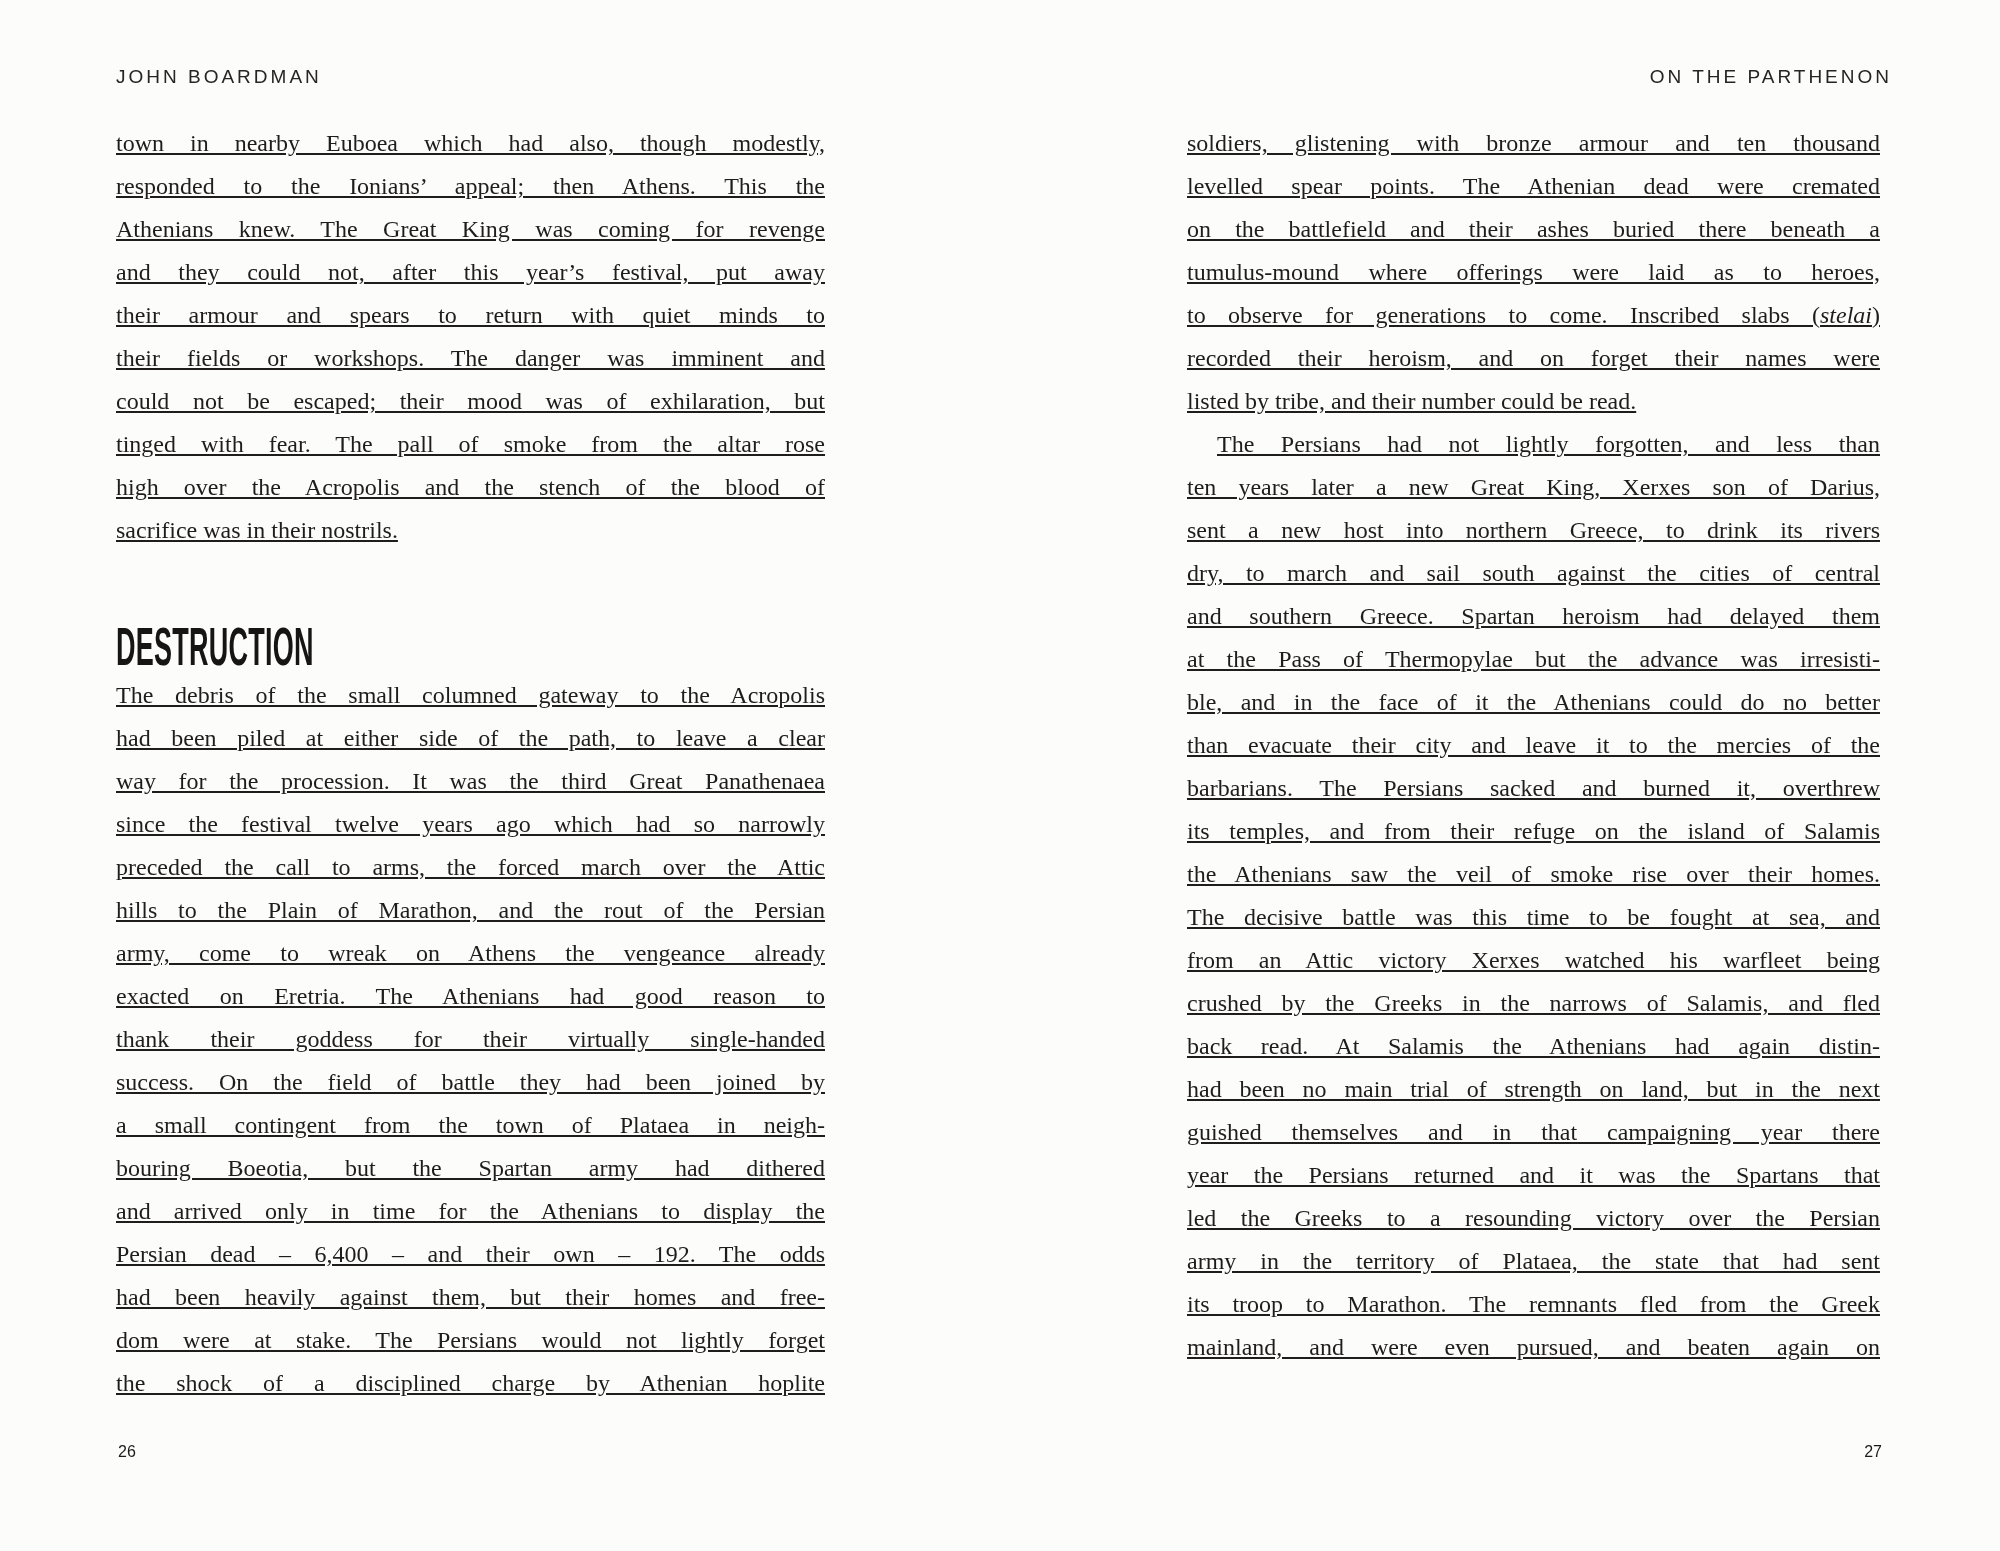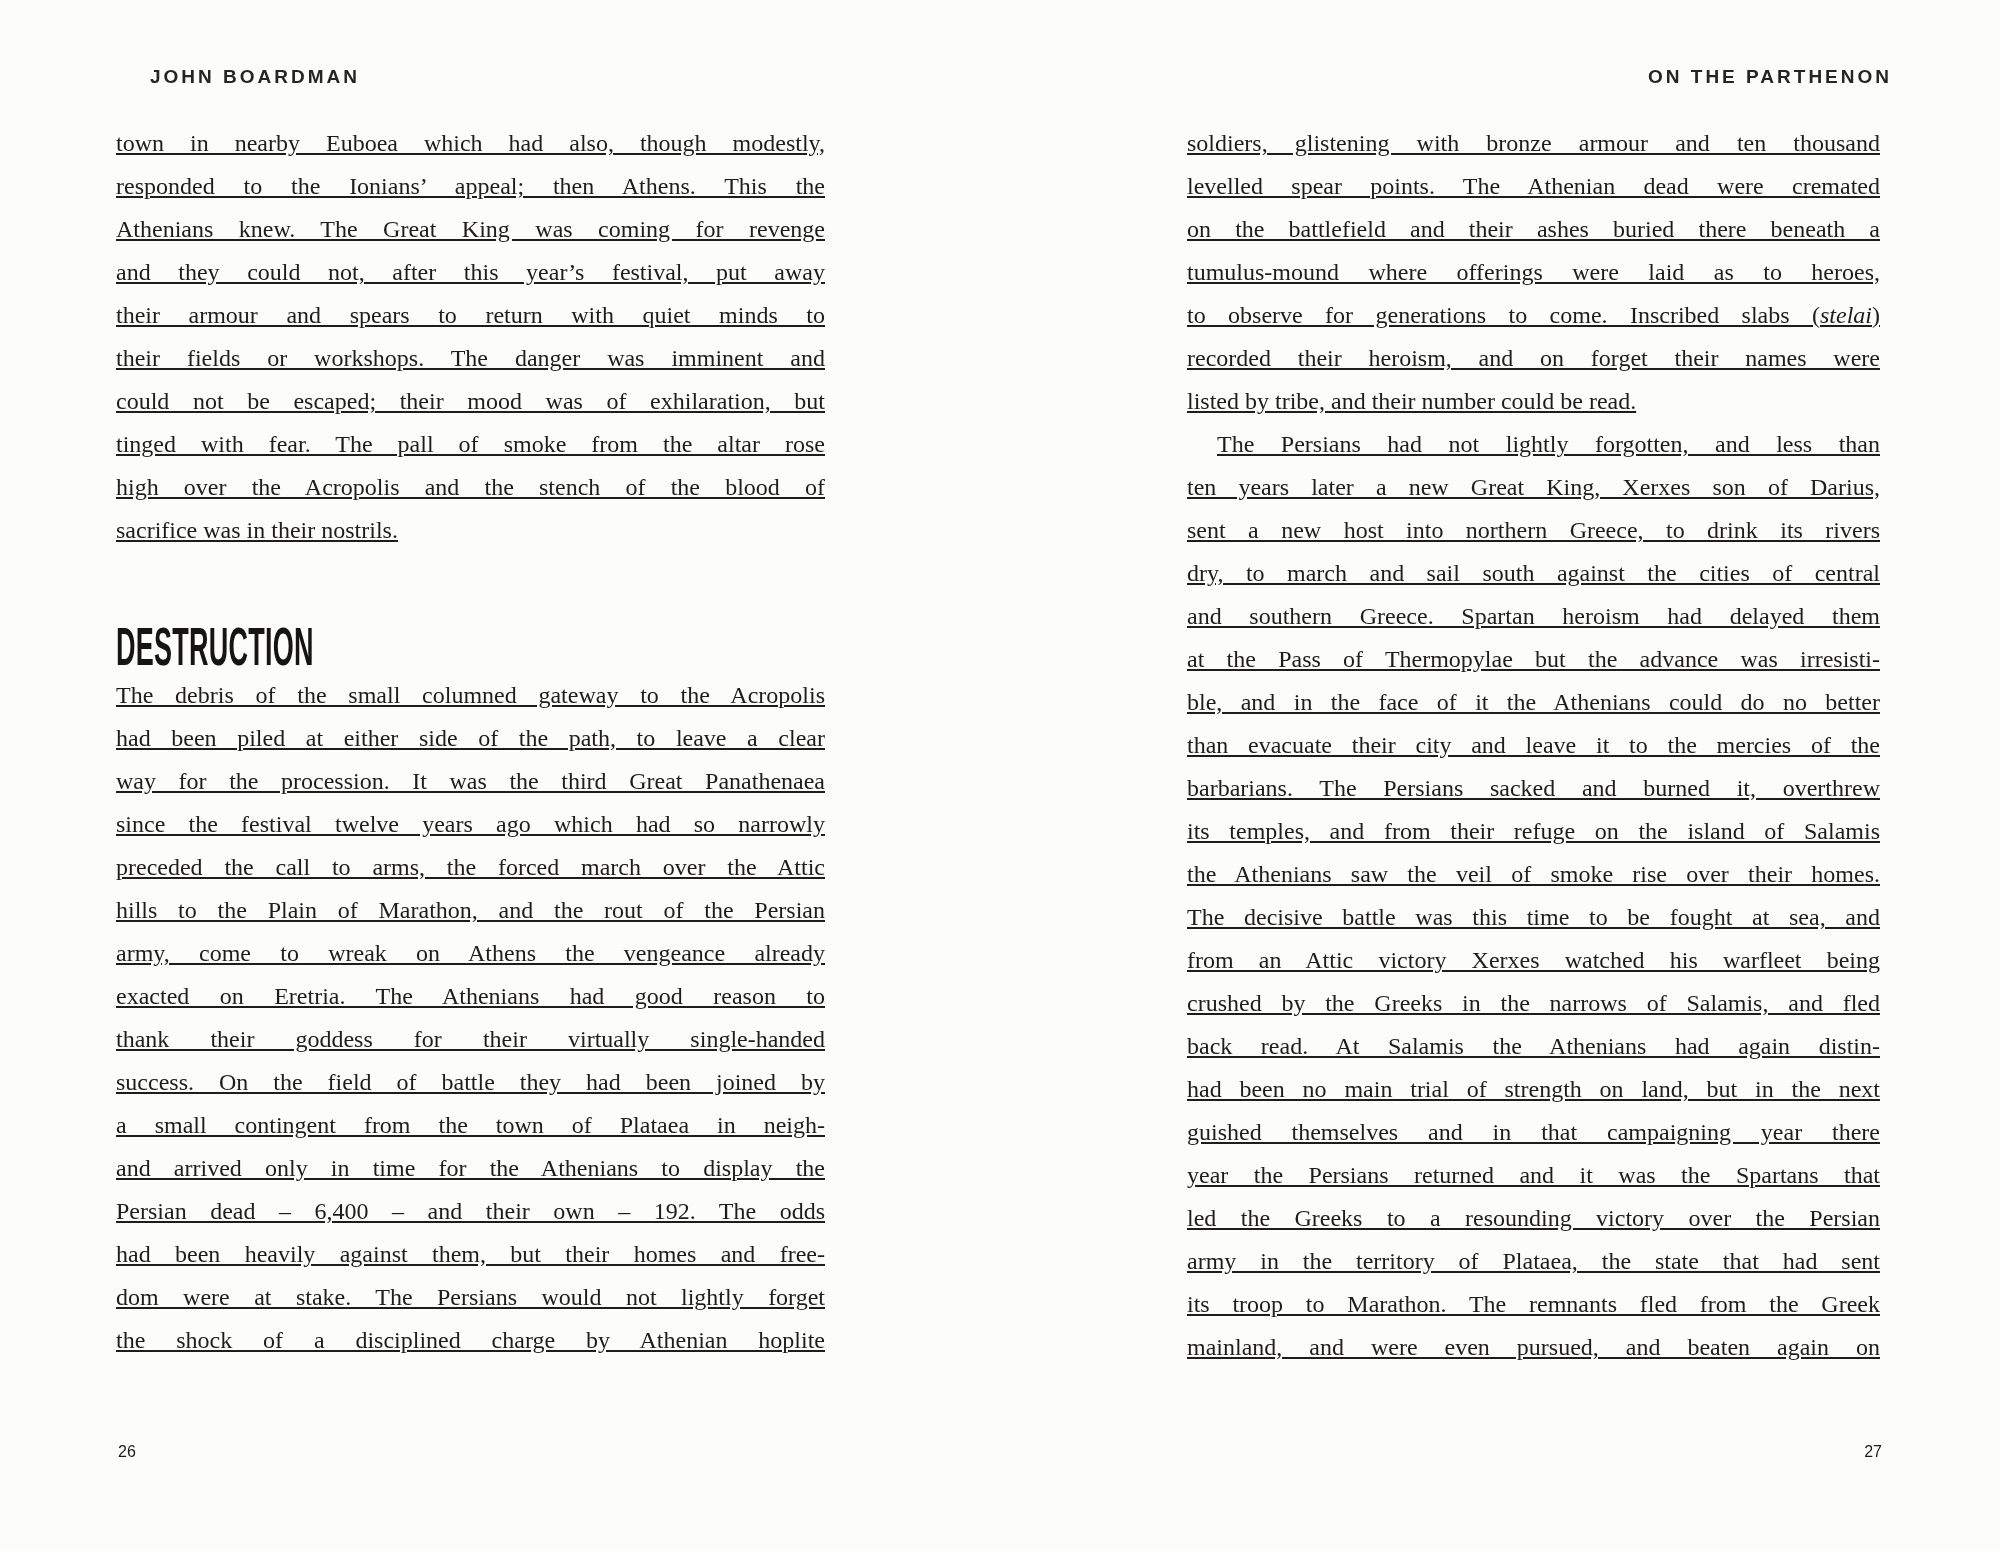--- a/index.html
+++ b/index.html
@@ -7,25 +7,24 @@
     position:relative;
     width:2000px; height:1551px;
     background:#fcfcfb;
     color:#1e1d1b;
     font-family:"Liberation Serif", "DejaVu Serif", serif;
     overflow:hidden;
   }
   .running-head {
     position:absolute; top:66px;
     font-family:"Liberation Sans", sans-serif;
-    font-size:19px; font-weight:700;
+    font-size:19px; font-weight:400;
     letter-spacing:3px;
     color:#262522;
     white-space:nowrap;
-    margin-left:34px;
   }
   .rh-left  { left:116px; }
   .rh-right { right:108px; }
   .column {
     position:absolute; top:122px;
     font-size:24px; line-height:43px;text-decoration:underline;
   }
   .col-left  { left:116px; width:709px; }
   .col-right { left:1187px; width:693px; }
   .bodyline {
@@ -91,20 +90,21 @@
       <div class="bodyline">had been piled at either side of the path, to leave a clear</div>
       <div class="bodyline">way for the procession. It was the third Great Panathenaea</div>
       <div class="bodyline">since the festival twelve years ago which had so narrowly</div>
       <div class="bodyline">preceded the call to arms, the forced march over the Attic</div>
       <div class="bodyline">hills to the Plain of Marathon, and the rout of the Persian</div>
       <div class="bodyline">army, come to wreak on Athens the vengeance already</div>
       <div class="bodyline">exacted on Eretria. The Athenians had good reason to</div>
       <div class="bodyline">thank their goddess for their virtually single-handed</div>
       <div class="bodyline">success. On the field of battle they had been joined by</div>
       <div class="bodyline">a small contingent from the town of Plataea in neigh-</div>
+      <div class="bodyline">bouring Boeotia, but the Spartan army had dithered</div>
       <div class="bodyline">and arrived only in time for the Athenians to display the</div>
       <div class="bodyline">Persian dead – 6,400 – and their own – 192. The odds</div>
       <div class="bodyline">had been heavily against them, but their homes and free-</div>
       <div class="bodyline">dom were at stake. The Persians would not lightly forget</div>
       <div class="bodyline">the shock of a disciplined charge by Athenian hoplite</div>
     </div>
 
     <div class="page-number pn-left">26</div>
   </div>
 

